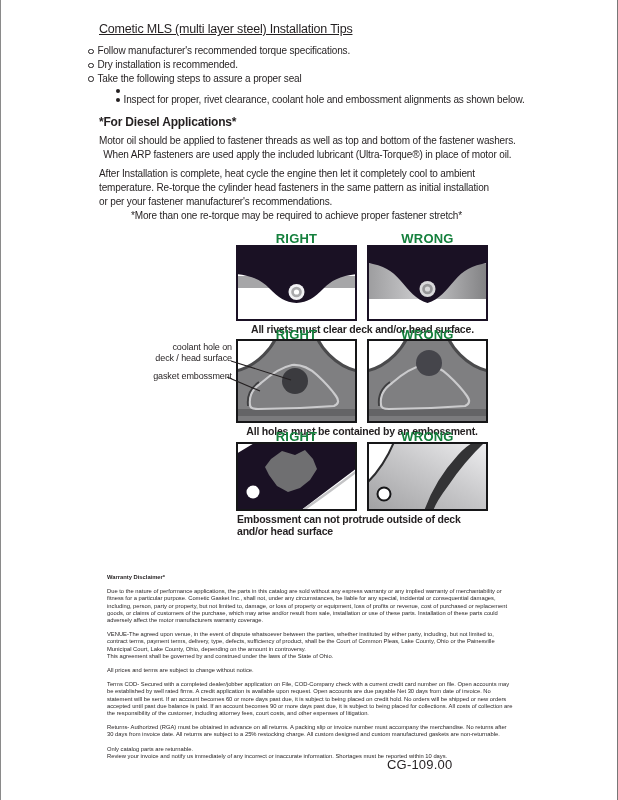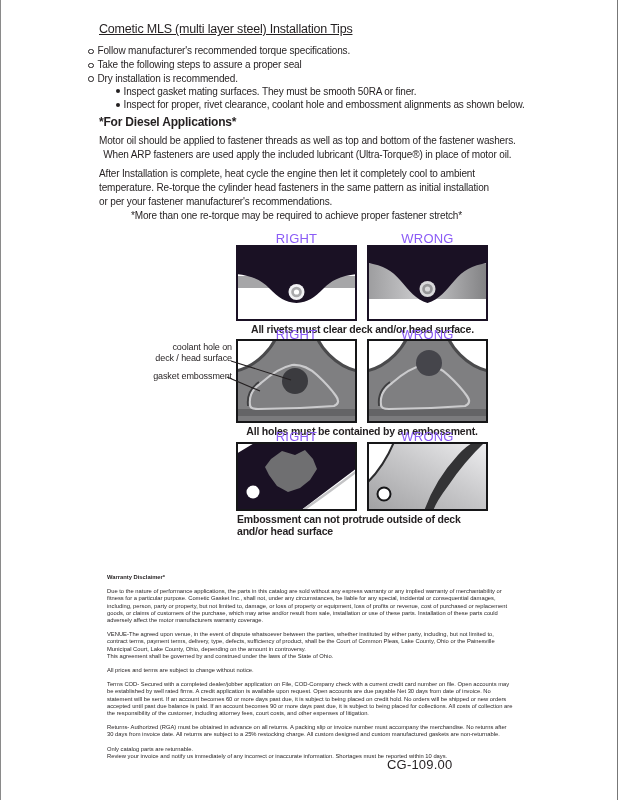--- a/index.html
+++ b/index.html
@@ -25,21 +25,21 @@
   .sub-bullets { left:116px; top:85px; font-size:10px; line-height:13.2px; letter-spacing:-0.15px; }
   .sb-marker { width:4px; height:4px; background:#231f20; border-radius:50%;
                margin:4.4px 3.5px 0 0; flex:none; }
 
   .diesel-heading { left:99px; top:115px; font-size:12px; font-weight:bold; letter-spacing:-0.2px; white-space:nowrap; }
   .body-para { left:99px; font-size:10px; line-height:13.9px; letter-spacing:-0.15px; white-space:pre-line; }
   .p1 { top:134px;text-align:center; }
   .p2 { top:167px; }
   .note { top:209px; white-space:nowrap;margin-left:32px; }
 
-  .rw-label { font-size:13px; color:#8b5cf6; text-align:center; width:121px; letter-spacing:0.2px; }
+  .rw-label { font-size:13px; color:#15803d; text-align:center; width:121px; letter-spacing:0.2px;font-weight:bold; }
   .diag { position:absolute; display:block; }
   .caption { font-weight:bold; font-size:10.5px; letter-spacing:-0.2px; line-height:11.5px; white-space:pre-line; }
 
   .callout { font-size:9px; line-height:10.8px; letter-spacing:-0.1px;
              text-align:right; width:124px; white-space:pre-line; }
   .leader-lines { left:0; top:0; pointer-events:none; z-index:5; }
 
   .legal { left:107px; top:574px; width:406px; font-size:5.8px; line-height:7.2px; color:#2a2627; }
   .legal-heading { font-weight:bold; margin:0 0 7px 0; }
   .lp { margin:7px 0 0 0; }
@@ -55,32 +55,31 @@
 
 <div class="abs page-title">Cometic MLS (multi layer steel) Installation Tips</div>
 
 <div class="abs bullets">
   <div class="bullet-row">
     <span class="b-marker"></span>
     <span>Follow manufacturer's recommended torque specifications.</span>
   </div>
   <div class="bullet-row">
     <span class="b-marker"></span>
+    <span>Dry installation is recommended.</span>
+  </div>
+  <div class="bullet-row">
+    <span class="b-marker"></span>
     <span>Take the following steps to assure a proper seal</span>
   </div>
-  <div class="bullet-row">
-    <span class="b-marker"></span>
-    <span>Dry installation is recommended.</span>
-  </div>
 </div>
 
 <div class="abs sub-bullets">
   <div class="bullet-row">
     <span class="sb-marker"></span>
-    <span>Inspect gasket mating surfaces.  They must be smooth 50RA or finer.</span>
   </div>
   <div class="bullet-row">
     <span class="sb-marker"></span>
     <span>Inspect for proper, rivet clearance, coolant hole and embossment alignments as shown below.</span>
   </div>
 </div>
 
 <div class="abs diesel-heading">*For Diesel Applications*</div>
 <div class="abs body-para p1">Motor oil should be applied to fastener threads as well as top and bottom of the fastener washers.
 When ARP fasteners are used apply the included lubricant (Ultra-Torque®) in place of motor oil.</div>

